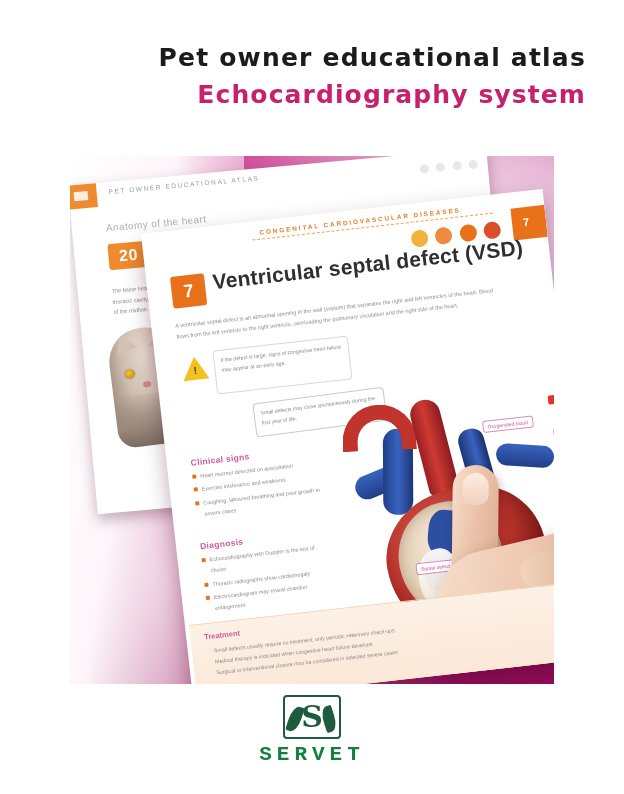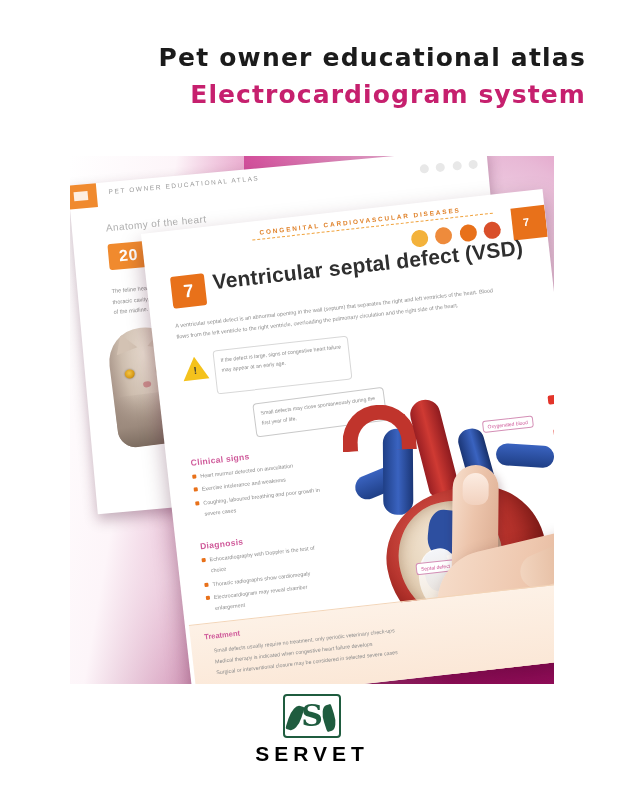--- a/index.html
+++ b/index.html
@@ -395,32 +395,32 @@
     font-family: "DejaVu Serif", serif;
     font-size: 30px; color: #1f5c3f; font-weight: bold;
   }
   .logo-mark .leafL, .logo-mark .leafR {
     position:absolute; width: 12px; height: 26px; background: #1f5c3f; border-radius: 60% 10% 60% 10%;
     top: 9px;
   }
   .logo-mark .leafL { left: 4px; transform: rotate(18deg);}
   .logo-mark .leafR { right: 4px; transform: rotate(-18deg);}
   .logo-text {
-    font-family: Liberation Sans, sans-serif;
-    font-size: 21px; letter-spacing: 5px; color: #000000; font-weight: bold;
+    font-family: Liberation Mono, monospace;
+    font-size: 21px; letter-spacing: 5px; color: #15803d; font-weight: bold;
   }
 </style>
 </head>
 <body>
 
 <div class="page">
 
   <div class="header">
     <h1 class="title-main">Pet owner educational atlas</h1>
-    <h2 class="title-sub">Electrocardiogram system</h2>
+    <h2 class="title-sub">Echocardiography system</h2>
   </div>
 
   <div class="cover">
     <div class="backdrop"></div>
     <div class="backdrop-left"></div>
 
     <div class="sheet-back">
       <div class="sb-topbar">
         <div class="sb-tick"></div>
       </div>

